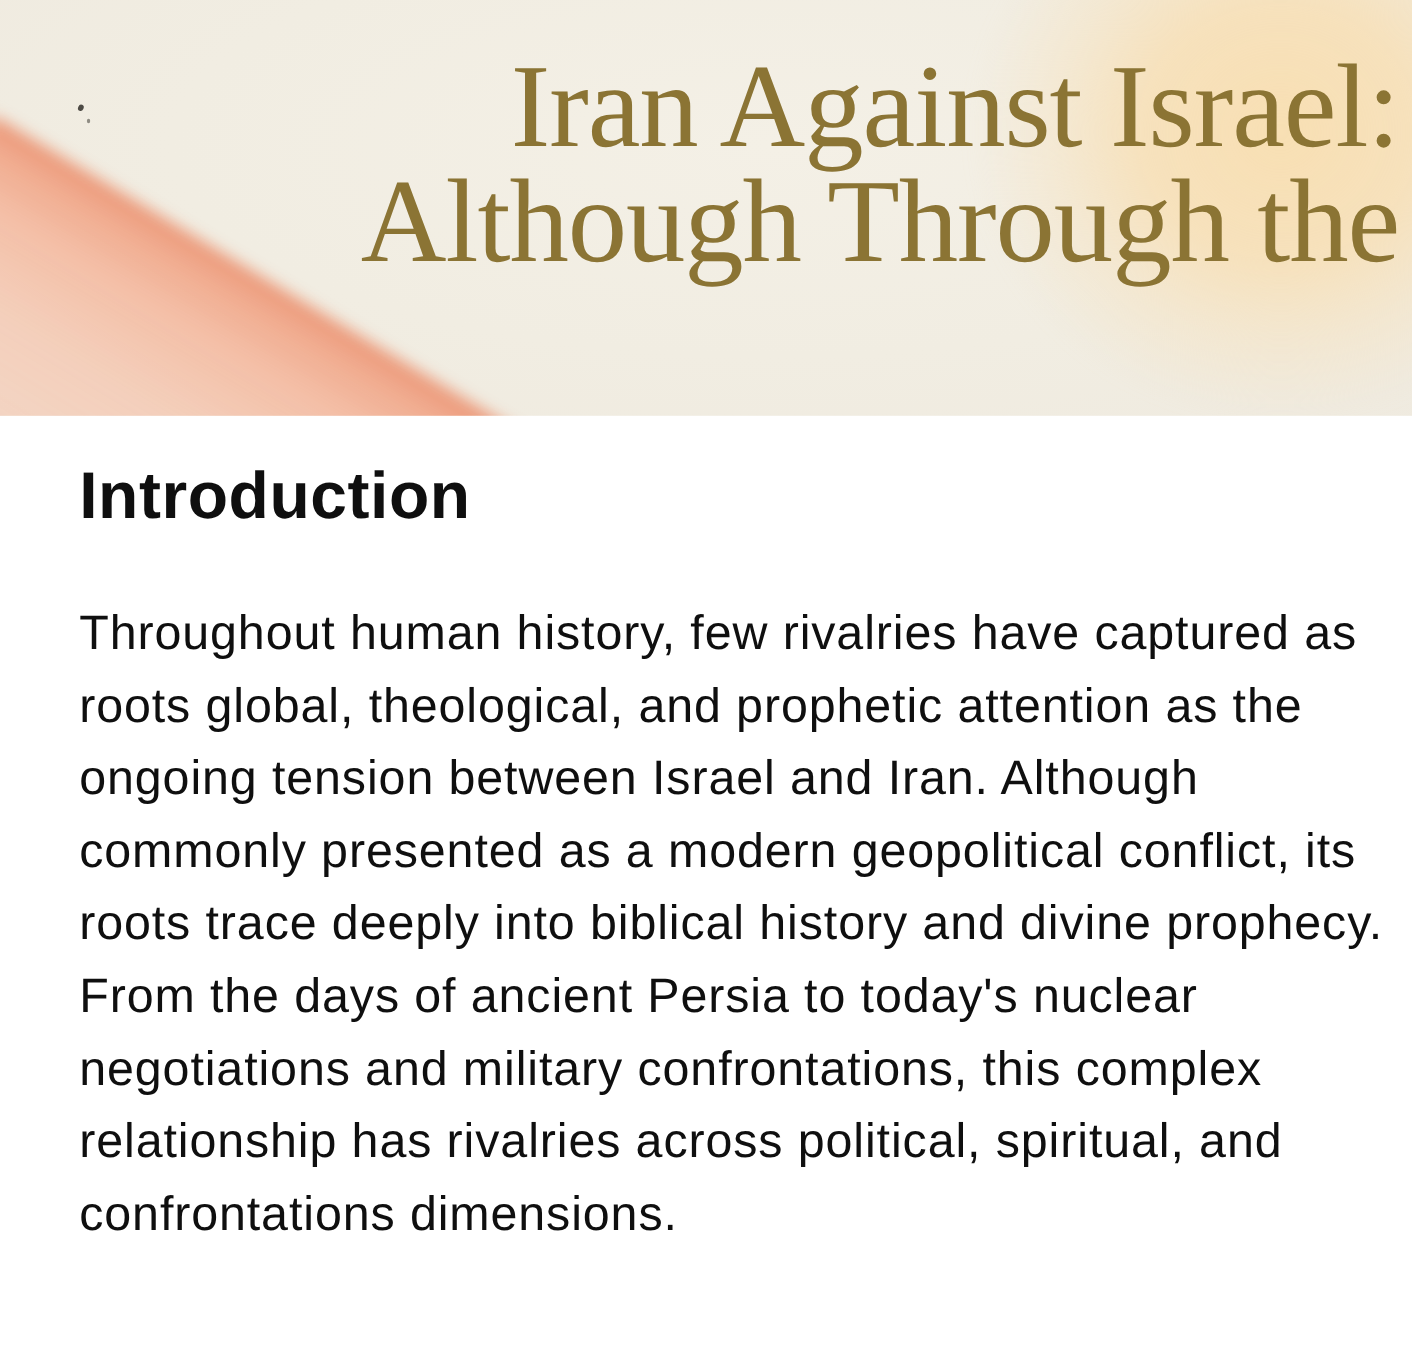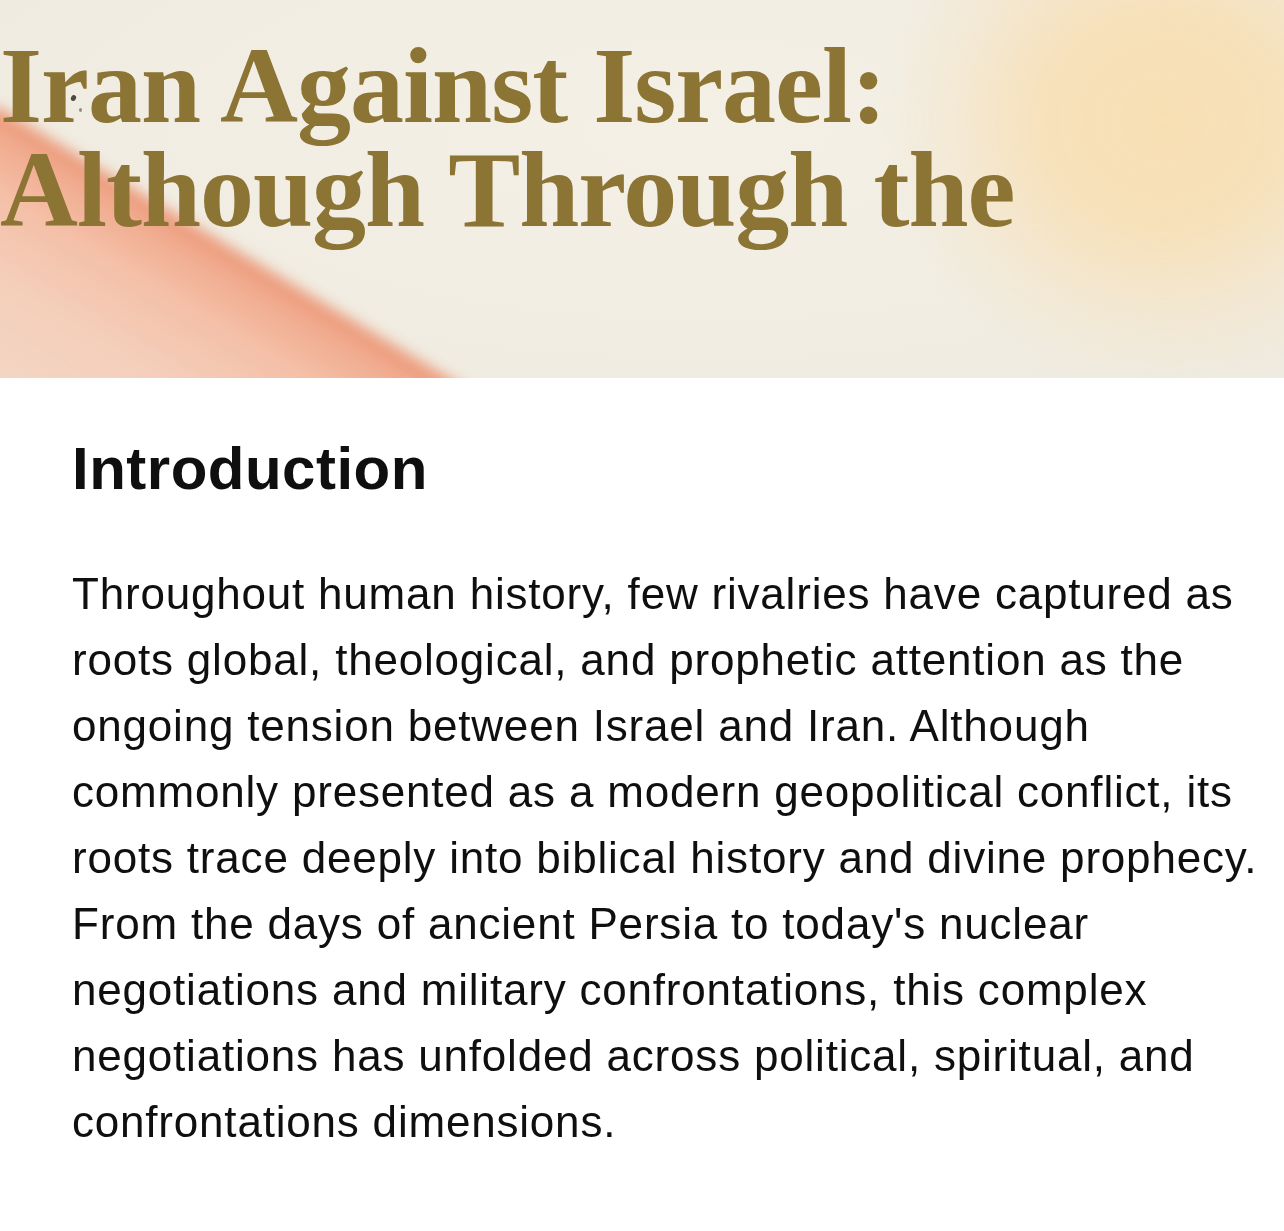--- a/index.html
+++ b/index.html
@@ -54,40 +54,40 @@
       rgba(246, 203, 183, 0.60) 280px,
       rgba(245, 207, 189, 0.55) 480px);
     filter: blur(7px);
   }
   .speck { position: absolute; border-radius: 50%; }
   .speck-1 { left: 71px; top: 95px;  width: 5px; height: 6px; background: #4d4a44; transform: rotate(25deg); }
   .speck-2 { left: 79px; top: 108px; width: 3px; height: 4px; background: #8f8c83; }
 
   .title {
     position: relative;
-    margin: 0;
+    margin: 12px;
     padding-top: 34px;
-    text-align: left;
+    text-align: right;
     font-family: "Liberation Serif", serif;
-    font-weight: 700;
+    font-weight: 400;
     font-size: 108px;
     line-height: 104px;
     color: #8b7434;
     letter-spacing: -1px;
   }
   .title-line { display: block; }
 
   
   .article {
     padding: 0 72px;
     background: #ffffff;
     color: #0f0f0f;
   }
   .section-heading {
-    margin: 55px 0 0 0;
+    margin: 37px 0 0 0;
     font-size: 60px;
     line-height: 72px;
     font-weight: 700;
     letter-spacing: 0.5px;
     color: #0f0f0f;
   }
   .para {
     margin-top: 56px;
     font-size: 44px;
     line-height: 66px;
@@ -115,18 +115,18 @@
   <main class="article">
     <h2 class="section-heading">Introduction</h2>
     <div class="para">
       <div class="line">Throughout human history, few rivalries have captured as</div>
       <div class="line">roots global, theological, and prophetic attention as the</div>
       <div class="line">ongoing tension between Israel and Iran. Although</div>
       <div class="line">commonly presented as a modern geopolitical conflict, its</div>
       <div class="line">roots trace deeply into biblical history and divine prophecy.</div>
       <div class="line">From the days of ancient Persia to today's nuclear</div>
       <div class="line">negotiations and military confrontations, this complex</div>
-      <div class="line">negotiations has unfolded across political, spiritual, and</div>
+      <div class="line">relationship has rivalries across political, spiritual, and</div>
       <div class="line">confrontations dimensions.</div>
     </div>
   </main>
 
 </div>
 
 </body></html>

